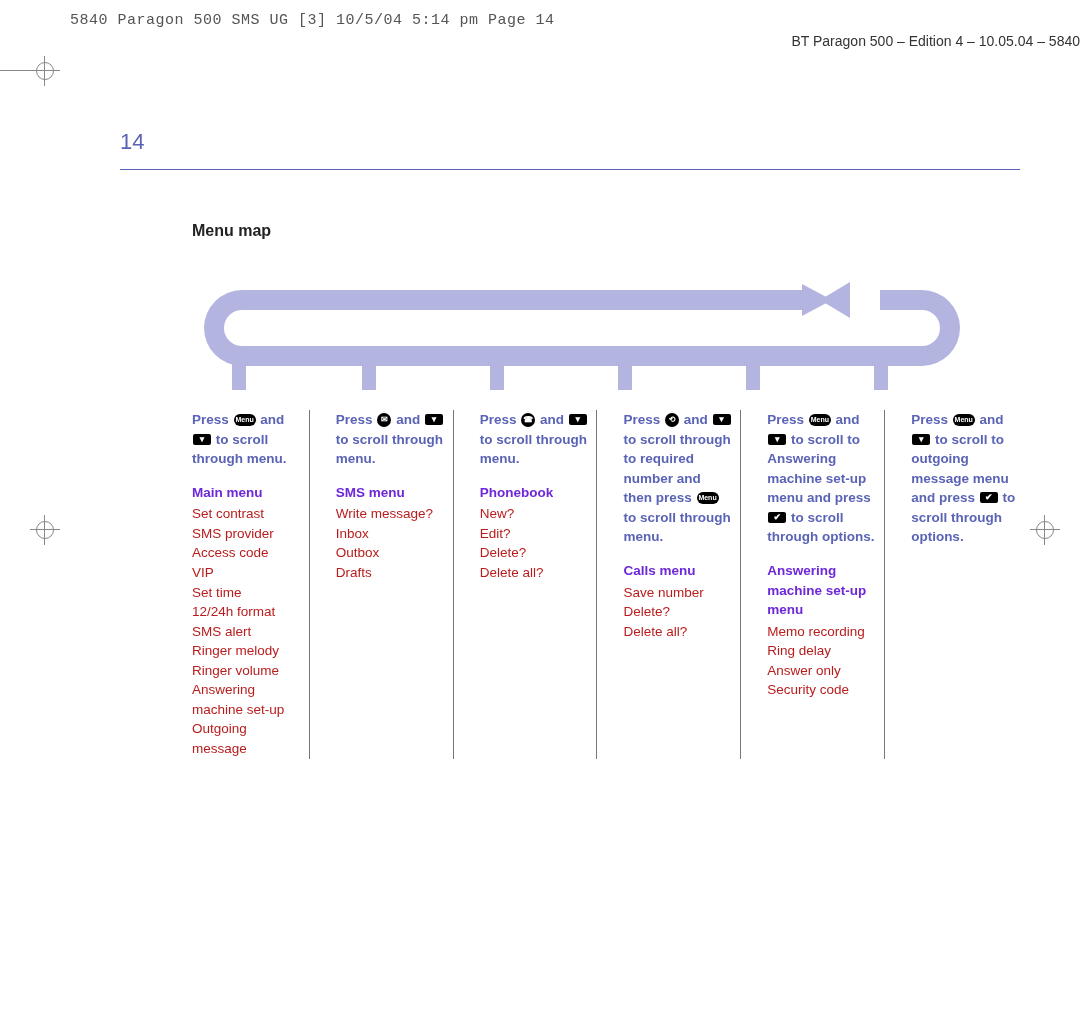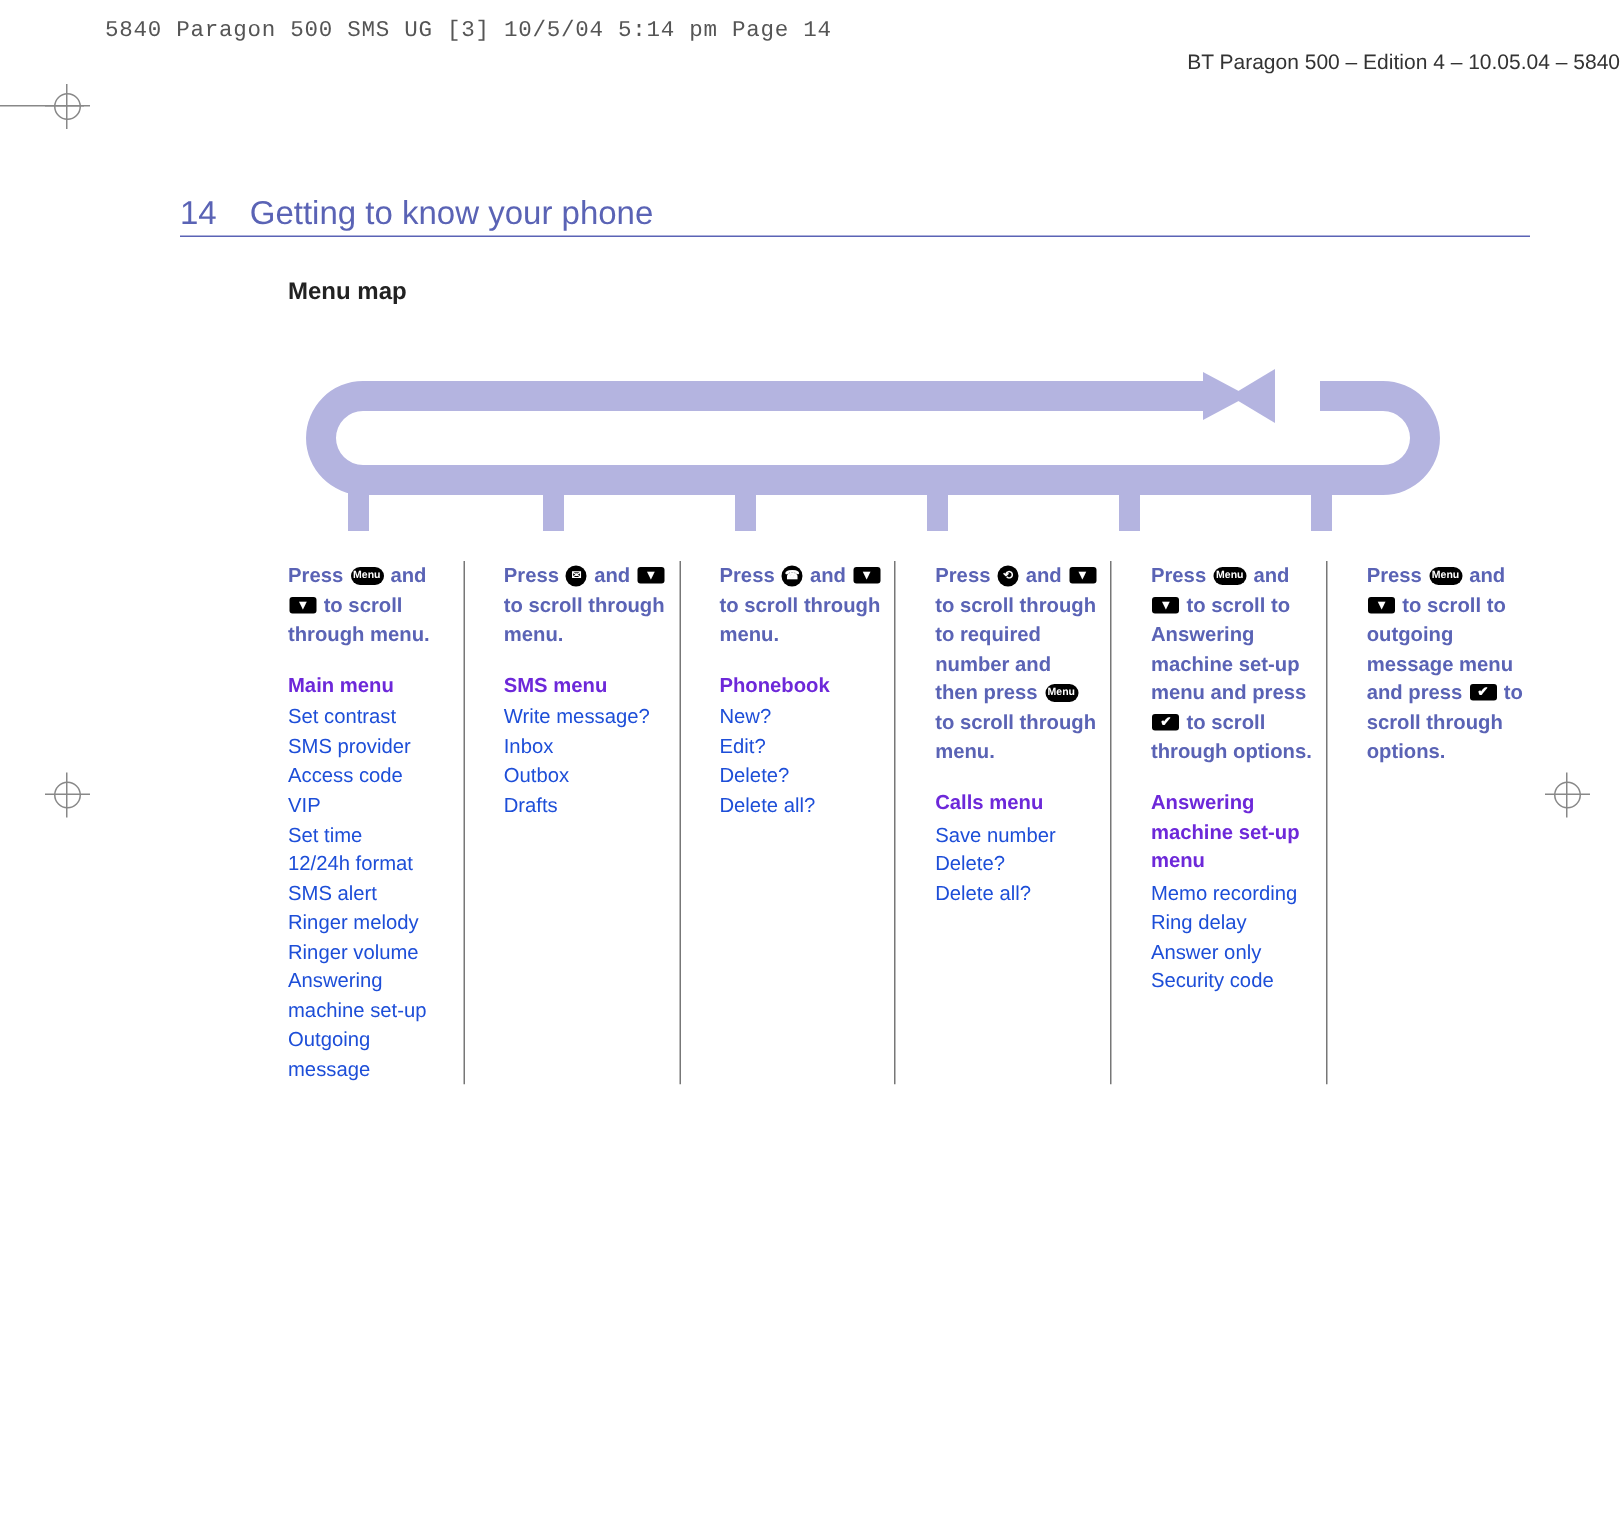--- a/index.html
+++ b/index.html
@@ -59,22 +59,22 @@
     border: 1px solid #888; border-radius: 50%;
   }
   .page-body {
     padding: 80px 60px 0 120px;
   }
   .page-head {
     display: flex;
     align-items: center;
     gap: 22px;
     border-bottom: 0.5px solid #5a63b5;
-    padding-bottom: 2px;
-    margin-bottom: 28px;
+    padding-bottom: 14px;
+    margin-bottom: 52px;
   }
   .page-num {
     color: #5a63b5;
     font-size: 22px;
     font-weight: 400;
   }
   .page-title {
     color: #5a63b5;
     font-size: 22px;
     font-weight: 400;
@@ -111,21 +111,21 @@
   .instr {
     color: #5a63b5;
     font-weight: bold;
     margin-bottom: 14px;
   }
   .menu-name {
     color: #6d28d9;
     font-weight: bold;
     margin-bottom: 2px;
   }
-  .items div { color: #1d4ed8; }
+  .items div { color: #b91c1c; }
 
   .icon {
     display: inline-block;
     vertical-align: middle;
     margin: 0 1px;
   }
   .icon-pill {
     display: inline-block;
     width: 22px; height: 12px;
     background: #000;
@@ -186,21 +186,20 @@
 
 <div class="crop-mark-top">
   <div class="reg-mark" style="left:30px; top:-2px;">
       <span class="circ"></span>
     </div>
 </div>
 
 <div class="page-body">
   <div class="page-head">
     <span class="page-num">14</span>
-    <span class="page-title">Getting to know your phone</span>
   </div>
 
   <div class="section-title">Menu map</div>
 
   <div class="arrow-wrap">
     <svg viewBox="0 0 800 120" width="800" height="120">
       <defs>
         <marker id="ahead" markerWidth="20" markerHeight="20" refX="2" refY="6" orient="auto">
           <path d="M0,0 L0,12 L14,6 z" fill="#b4b4e0"></path>
         </marker>

